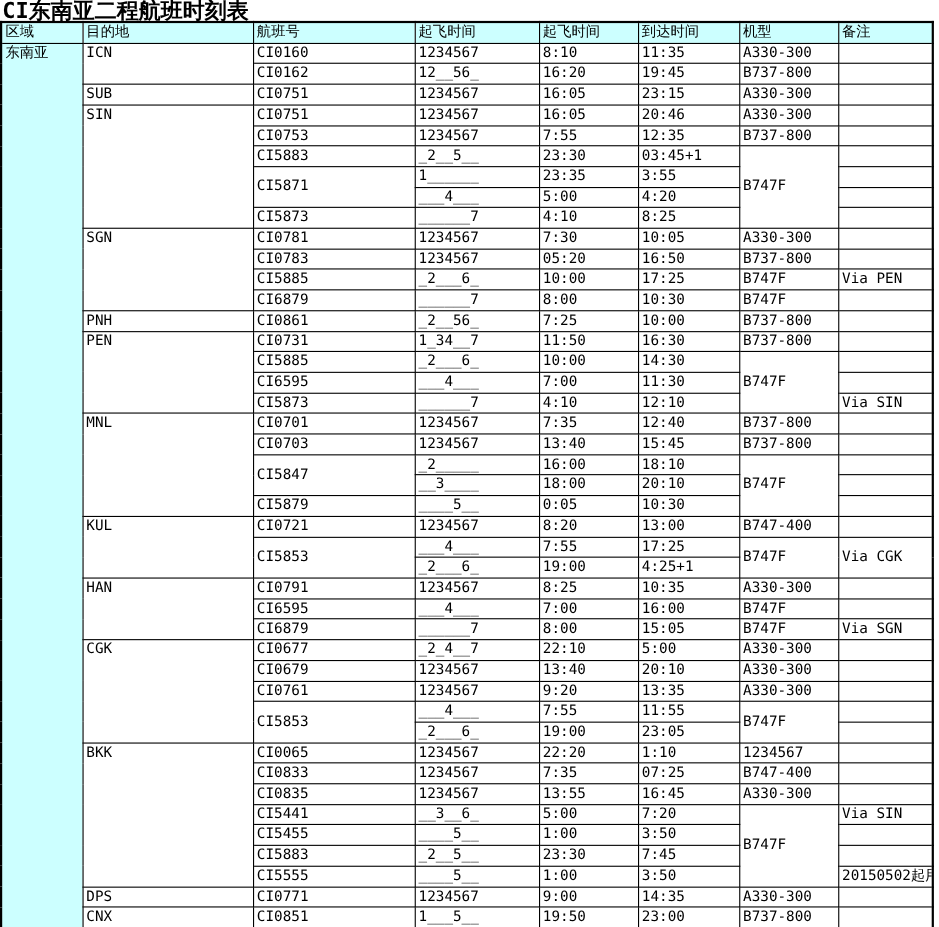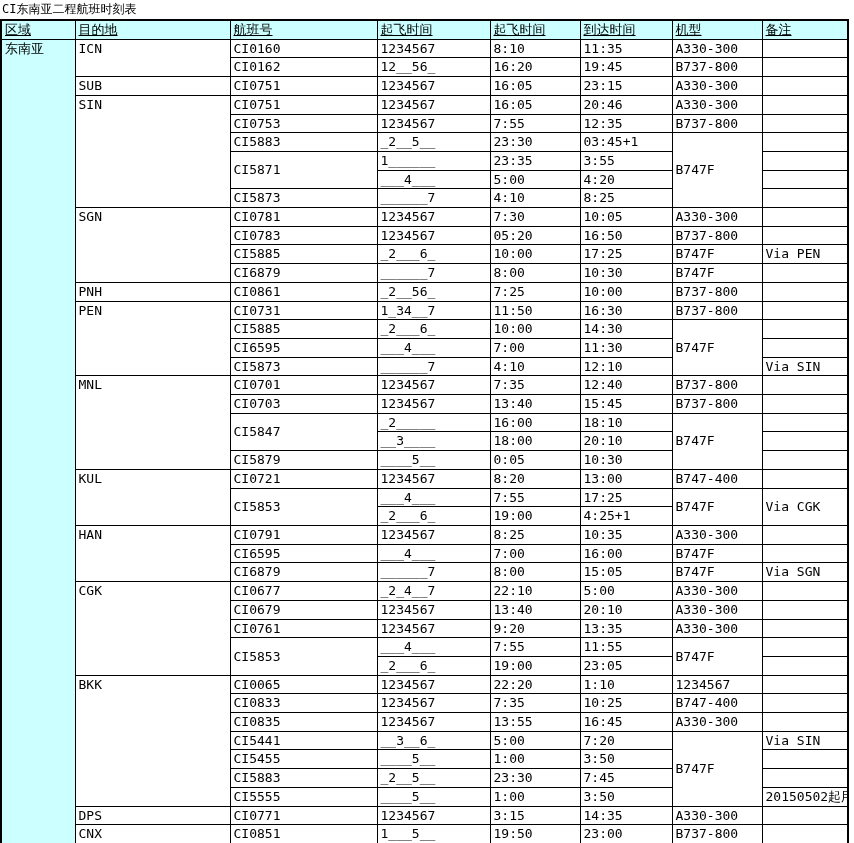--- a/index.html
+++ b/index.html
@@ -1,25 +1,25 @@
 <!DOCTYPE html>
 <html style="--header-bg: #CCFFFF; --border: #000000;"><head>
 <meta charset="utf-8">
 <style>
   html,body{margin:0;padding:0;background:#fff;color:#000;
     font-family:"DejaVu Sans Mono","Liberation Mono",monospace;}
   .page{width:854px;}
-  .title{font-weight:normal;font-size:12px;line-height:19px;padding-left:2px;
+  .title{font-weight:bold;font-size:20px;line-height:19px;padding-left:2px;
     font-family:"DejaVu Sans Mono","Liberation Mono",monospace;}
   table.sched{border-collapse:collapse;table-layout:fixed;border:2px solid var(--border,#000);
     margin-left:0px;width:849px;}
   .sched th,.sched td{border:1px solid var(--border,#000);font-size:13px;font-weight:normal;
     text-align:left;padding:0 3px;height:17.7px;line-height:17.7px;
     overflow:hidden;white-space:nowrap;vertical-align:middle;}
-  .sched thead th{background:var(--header-bg,#CCFFFF);text-decoration:underline;}
+  .sched thead th{background:var(--header-bg,#CCFFFF);}
   .sched td.region{background:var(--header-bg,#CCFFFF);vertical-align:top;}
   .sched td.dest{vertical-align:top;}
 </style>
 </head>
 <body>
 
 <div class="page">
   <div class="title">CI东南亚二程航班时刻表</div>
 
   <table class="sched">
@@ -321,21 +321,21 @@
           <td class="date">1234567</td>
           <td class="dep">22:20</td>
           <td class="arr">1:10</td>
           <td class="ac">1234567</td>
           <td class="rem"></td>
         </tr>
         <tr>
           <td class="flight">CI0833</td>
           <td class="date">1234567</td>
           <td class="dep">7:35</td>
-          <td class="arr">10:25</td>
+          <td class="arr">07:25</td>
           <td class="ac">B747-400</td>
           <td class="rem"></td>
         </tr>
         <tr>
           <td class="flight">CI0835</td>
           <td class="date">1234567</td>
           <td class="dep">13:55</td>
           <td class="arr">16:45</td>
           <td class="ac">A330-300</td>
           <td class="rem"></td>
@@ -366,21 +366,21 @@
           <td class="flight">CI5555</td>
           <td class="date">____5__</td>
           <td class="dep">1:00</td>
           <td class="arr">3:50</td>
           <td class="rem">20150502起用</td>
         </tr>
         <tr>
           <td class="dest">DPS</td>
           <td class="flight">CI0771</td>
           <td class="date">1234567</td>
-          <td class="dep">3:15</td>
+          <td class="dep">9:00</td>
           <td class="arr">14:35</td>
           <td class="ac">A330-300</td>
           <td class="rem"></td>
         </tr>
         <tr>
           <td class="dest">CNX</td>
           <td class="flight">CI0851</td>
           <td class="date">1___5__</td>
           <td class="dep">19:50</td>
           <td class="arr">23:00</td>

